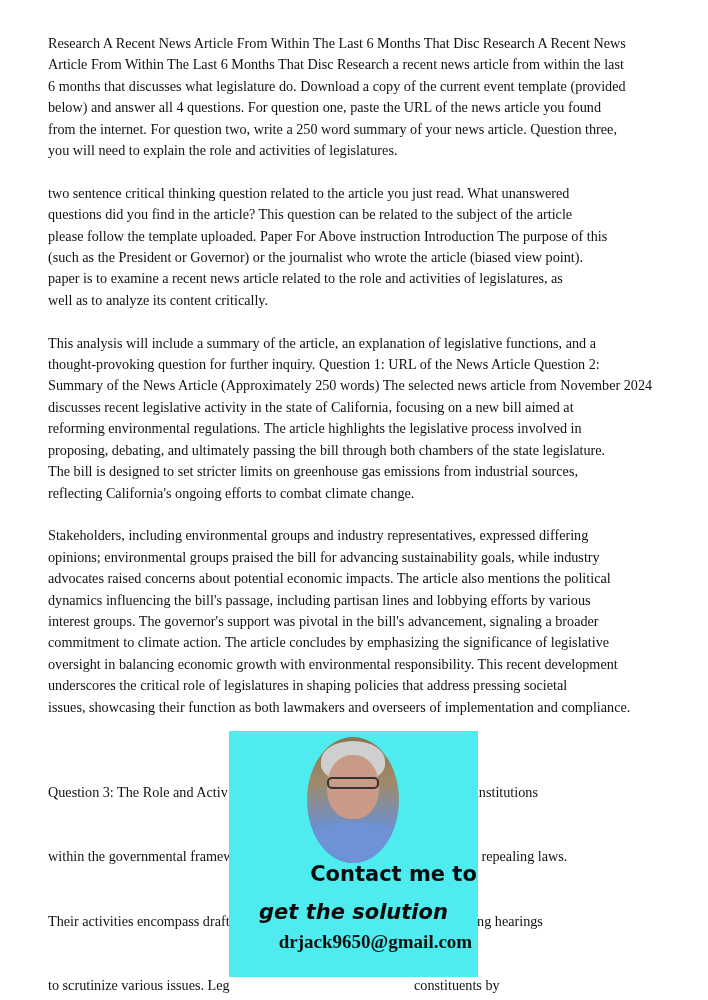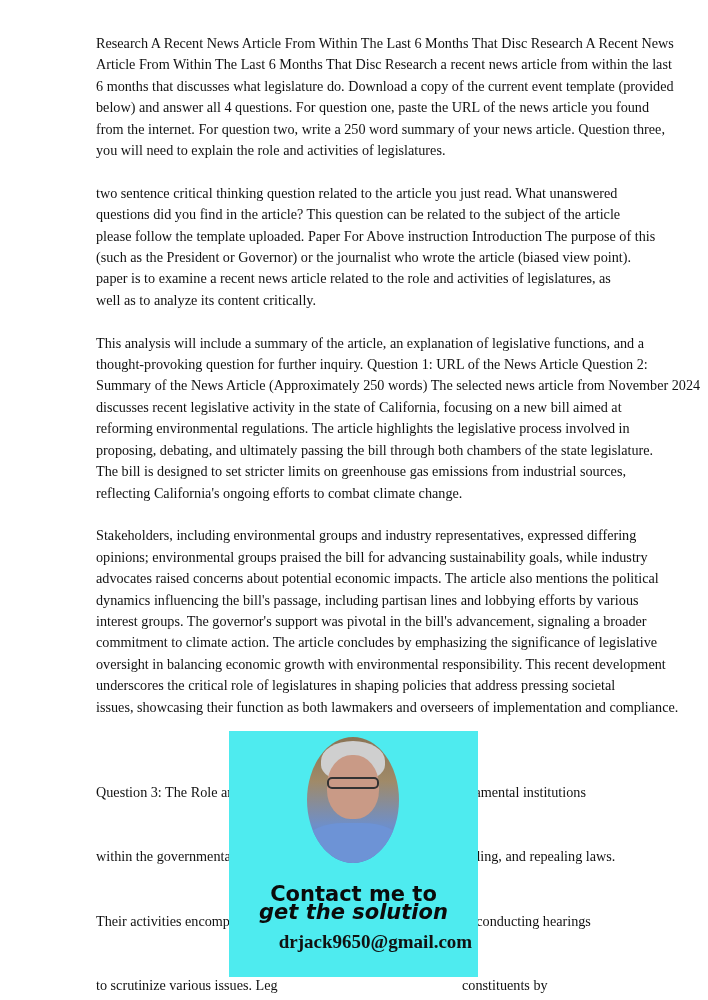--- a/index.html
+++ b/index.html
@@ -3,40 +3,40 @@
 <meta charset="utf-8">
 <style>
   html, body { margin: 0; padding: 0; background: #ffffff; }
   body { width: 708px; height: 1000px; position: relative; overflow: hidden; }
   .doc {
     position: absolute; left: 48px; top: 33px; width: 615px;
     font-family: "Liberation Serif", "DejaVu Serif", serif;
     font-size: 14.2px; line-height: 21.4px; color: #111;
   }
   .para { margin: 0 0 21.4px 0; }
-  .line { display: block; white-space: nowrap; margin-left: 48px; }
+  .line { display: block; white-space: nowrap; }
   .overlay {
     position: absolute; left: 229px; top: 731px; width: 249px; height: 246px;
     background: #4eebef;
   }
   .portrait {
     position: absolute; left: 78px; top: 6px; width: 92px; height: 126px;
     border-radius: 50%; overflow: hidden;
     background: linear-gradient(#8a7455 0%, #a08a68 35%, #6f8fc8 70%, #5d7fc0 100%);
   }
   .portrait .hair { position:absolute; left:14px; top:4px; width:64px; height:40px; border-radius:50% 50% 40% 40%; background:#cfcfcf; }
   .portrait .face { position:absolute; left:20px; top:18px; width:52px; height:64px; border-radius:48% 48% 45% 45%; background:#c99a86; }
   .portrait .glasses { position:absolute; left:20px; top:40px; width:52px; height:12px; border:2px solid #333; border-radius:5px; box-sizing:border-box; }
   .portrait .shirt { position:absolute; left:0; top:86px; width:92px; height:40px; background:#6d93d6; border-radius:40% 40% 0 0; }
   .cta {
     position: absolute; left: 0; width: 249px; text-align: center;
     font-family: "DejaVu Sans", sans-serif; font-weight: bold; color: #0b0b0b;
     font-size: 21px; line-height: 30px;
   }
-  .cta1 { top: 148px; }
+  .cta1 { top: 128px; padding-left: 40px; }
   .cta2 { top: 166px; font-style: italic; }
   .email {
     position: absolute; left: 0; top: 200px; width: 293px; text-align: center;
     font-family: "Liberation Serif", "DejaVu Serif", serif; font-weight: bold;
     font-size: 19px; color: #111;
   }
 </style>
 </head>
 <body>
 

